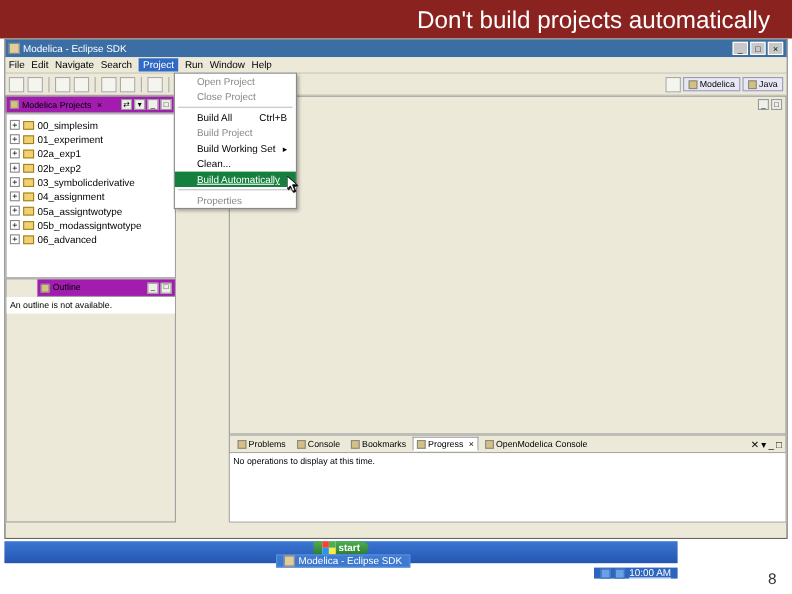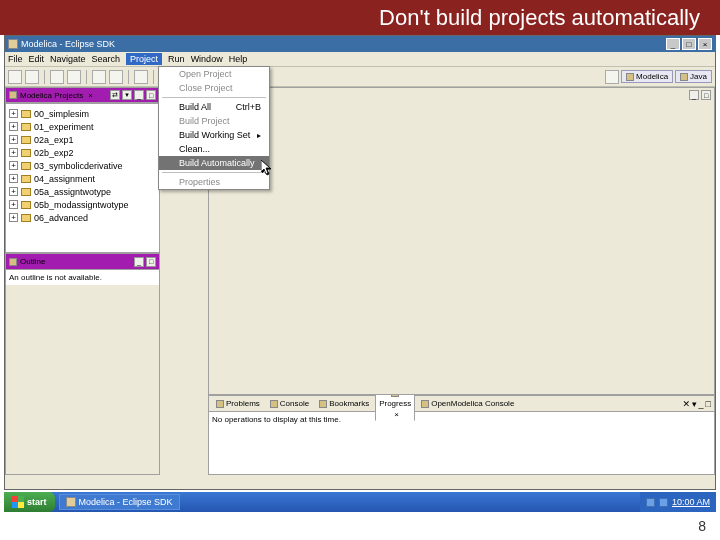--- a/index.html
+++ b/index.html
@@ -34,40 +34,40 @@
   .outline-view { border:1px solid #a0a0a0; background:#ece9d8;}
   .outline-body{background:#fff;padding:3px;font-size:8px;height:15px;}
   .center-col { flex:1; display:flex; flex-direction:column;padding-left:48px; }
   .editor { flex:1; background:#ece9d8; border:1px solid #a0a0a0; position:relative;}
   .editor .ed-corner{position:absolute;top:2px;right:3px;display:flex;gap:2px;}
   .editor .ed-corner div{width:10px;height:10px;border:1px solid #999;background:#f0f0ea;font-size:7px;display:flex;align-items:center;justify-content:center;}
   .bottom-panel { height:80px; border:1px solid #a0a0a0; background:#ece9d8;}
   .bp-tabs { display:flex; gap:2px; height:16px; align-items:center; padding:0 3px; border-bottom:1px solid #a0a0a0;}
   .bp-tab { display:flex; align-items:center; gap:2px; font-size:8px; padding:1px 3px; border:1px solid transparent;}
   .bp-tab .bpi{width:8px;height:8px;background:#d4c080;border:1px solid #888;}
-  .bp-tab.active{background:#fff;border:1px solid #a0a0a0;border-bottom:1px solid #fff;flex-direction:column;}
+  .bp-tab.active{background:#fff;border:1px solid #a0a0a0;border-bottom:1px solid #fff;}
   .bp-tools{margin-left:auto;display:flex;gap:2px;}
   .bp-body{background:#fff;height:calc(100% - 16px);padding:3px;font-size:8px;}
   .statusbar { height:14px; background:#ece9d8; border-top:1px solid #a0a0a0; display:flex; align-items:center; padding:0 4px; font-size:8px; gap:10px;}
   .statusbar .sb-ico{width:10px;height:10px;border:1px solid #999;background:#efe;}
-  .taskbar { position:absolute; top:492px; left:4px; width:712px; height:20px; background:linear-gradient(#3b77d3,#2456b0); display:flex; align-items:center; font-size:9px;}
+  .taskbar { position:absolute; top:492px; left:4px; width:612px; height:20px; background:linear-gradient(#3b77d3,#2456b0); display:flex; align-items:center; font-size:9px;flex-direction:column;}
   .start-btn{background:linear-gradient(#4caf50,#2e7d32);height:20px;padding:0 8px;display:flex;align-items:center;color:#fff;font-weight:bold;border-radius:0 6px 6px 0;gap:3px;}
   .start-btn .flag{width:12px;height:12px;background:#fff;display:grid;grid-template:1fr 1fr/1fr 1fr;}
   .start-btn .flag div:nth-child(1){background:#f44336;}
   .start-btn .flag div:nth-child(2){background:#4caf50;}
   .start-btn .flag div:nth-child(3){background:#2196f3;}
   .start-btn .flag div:nth-child(4){background:#ffeb3b;}
   .task-item{background:#3f7ad1;border:1px solid #5a8fe0;height:16px;margin-left:4px;padding:0 6px;display:flex;align-items:center;color:#fff;gap:3px;}
   .task-item .tico{width:10px;height:10px;background:#e0cd9a;border:1px solid #888;}
   .tray{margin-left:auto;background:#2c65c0;height:20px;padding:0 6px;display:flex;align-items:center;color:#fff;gap:4px;text-decoration:underline;}
   .tray .tri{width:9px;height:9px;background:#6aa0e8;border:1px solid #4070b0;}
   .dropdown-menu { position:absolute; background:#fff; border:1px solid #888; box-shadow:2px 2px 3px rgba(0,0,0,0.3); font-size:9px; z-index:100;}
   .menu-item{padding:2px 8px 2px 20px;display:flex;align-items:center;position:relative;min-width:110px;color:#888;}
   .menu-item.enabled{color:#000;}
-  .menu-item.highlighted{background:#737373;color:#fff;}
+  .menu-item.highlighted{background:#15803d;color:#fff;text-decoration:underline;}
   .menu-item .shortcut{margin-left:auto;padding-left:12px;}
   .menu-item .arrow{margin-left:auto;font-size:8px;}
   .menu-sep{height:1px;background:#c0c0c0;margin:2px 3px;}
   .cursor{position:absolute;width:12px;height:16px;z-index:200;}
   .cursor svg{width:12px;height:16px;filter:drop-shadow(1px 1px 0 #000);}
   .page-num{position:absolute;bottom:6px;right:14px;font-size:14px;color:#333;}
 </style>
 </head>
 <body>
 
@@ -176,21 +176,21 @@
             <div class="folder"></div>
             <span>05b_modassigntwotype</span>
           </div>
         <div class="tree-item">
             <div class="plus">+</div>
             <div class="folder"></div>
             <span>06_advanced</span>
           </div>
       </div>
       <div class="outline-view" style="flex:1;">
-        <div class="view-tab" style="border:none;border-bottom:1px solid #a0a0a0;">
+        <div class="view-tab" style="border:none;border-bottom:1px solid #a0a0a0;margin-left:28px;">
           <div class="vt-ico"></div>
           <span>Outline</span>
           <div class="vt-tools">
             <div class="vt-tool">_</div>
             <div class="vt-tool">□</div>
           </div>
         </div>
         <div class="outline-body">An outline is not available.</div>
       </div>
     </div>

